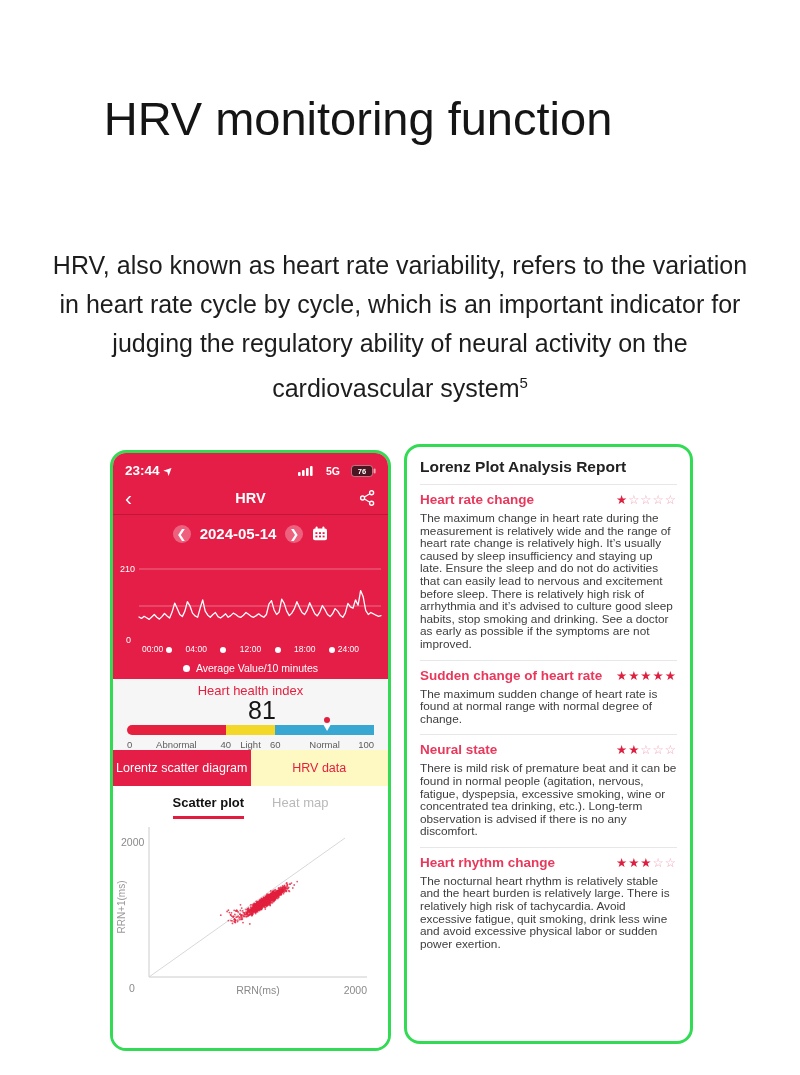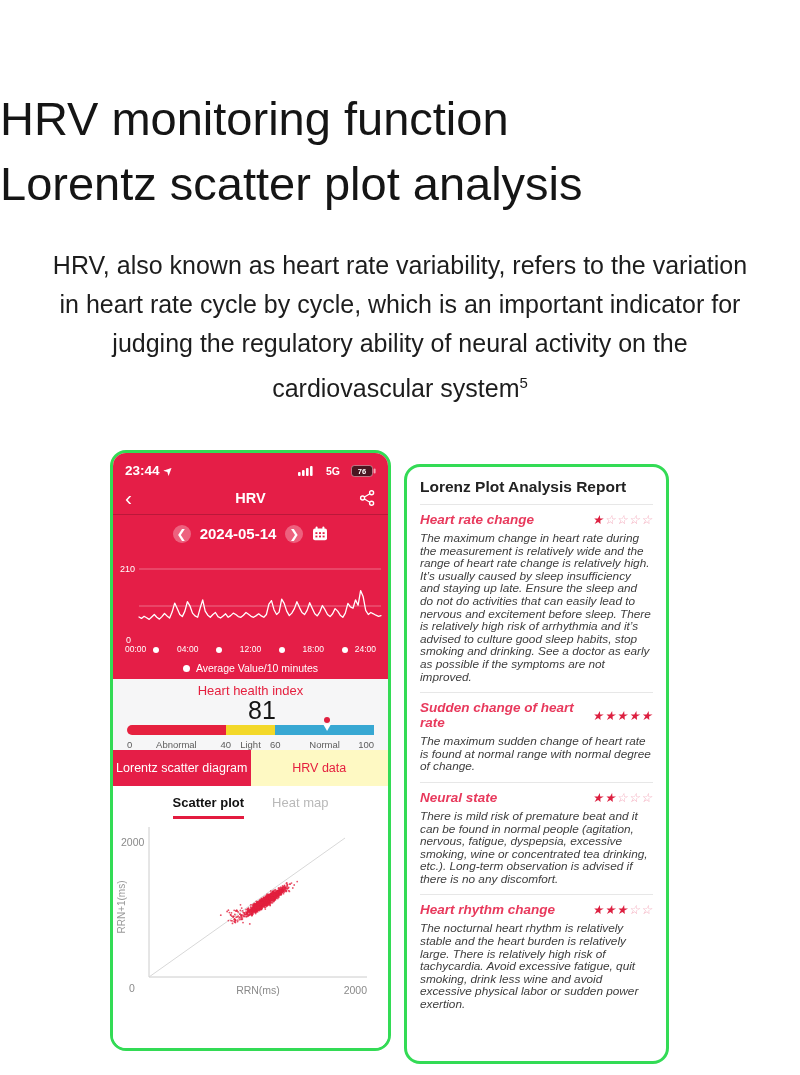--- a/index.html
+++ b/index.html
@@ -1,30 +1,30 @@
 <!DOCTYPE html>
 <html><head>
 <meta charset="utf-8">
 <style>
   html,body{margin:0;padding:0;}
   body{width:800px;height:1075px;position:relative;background:#ffffff;
        font-family:"Liberation Sans", sans-serif;overflow:hidden;}
 
   
-  .headline{position:absolute;top:86px;left:0;width:716px;text-align:left;
+  .headline{position:absolute;top:86px;left:0;width:716px;text-align:center;
             color:#151515;font-size:47px;line-height:65px;font-weight:400;letter-spacing:0;}
   .intro{position:absolute;top:246px;left:40px;width:720px;text-align:center;
          color:#1d1d1d;font-size:25px;line-height:39px;}
   .intro sup{font-size:15px;}
 
   
   .phone-panel{position:absolute;left:110px;top:450px;width:281px;height:601px;
     border:3px solid #33db55;border-radius:16px;background:#fff;box-sizing:border-box;
     overflow:hidden;display:flex;flex-direction:column;}
-  .report-panel{position:absolute;left:404px;top:464px;width:265px;height:600px;
+  .report-panel{position:absolute;left:404px;top:444px;width:289px;height:600px;
     border:3px solid #33db55;border-radius:16px;background:#fff;box-sizing:border-box;
     padding:8px 13px 6px;overflow:hidden;}
 
   
   .red{background:#e51e47;color:#fff;}
   .status-bar{display:flex;justify-content:space-between;align-items:center;
               padding:7px 12px 0;height:21px;}
   .sb-left{display:flex;align-items:center;gap:4px;font-size:13.5px;font-weight:700;}
   .loc-arrow{display:inline-block;font-size:10px;transform:rotate(-45deg);}
   .sb-right{display:flex;align-items:center;gap:11px;font-size:10.5px;font-weight:700;}
@@ -34,21 +34,21 @@
   .nav-back{font-size:21px;line-height:21px;font-weight:400;cursor:default;}
   .nav-title{position:absolute;left:0;right:0;text-align:center;font-size:14.5px;font-weight:700;}
   .nav-share{position:relative;z-index:1;}
 
   .date-row{display:flex;justify-content:center;align-items:center;gap:9px;height:37px;}
   .chev-btn{width:18px;height:18px;border-radius:50%;background:rgba(255,255,255,0.30);
             display:flex;align-items:center;justify-content:center;font-size:12px;color:#fff;}
   .date-text{font-size:15px;font-weight:700;}
 
   .line-chart-svg{display:block;}
-  .xaxis-row{position:relative;height:13px;margin:0 12px;font-size:8.5px;color:#fff;}
+  .xaxis-row{position:relative;height:13px;margin:0 29px;font-size:8.5px;color:#fff;}
   .xaxis-row .xl{position:absolute;top:0;transform:translateX(-50%);white-space:nowrap;}
   .xaxis-row .xl.first{transform:none;}
   .xaxis-row .xl.last{transform:translateX(-100%);}
   .xaxis-row .xdot{position:absolute;top:3px;width:6px;height:6px;border-radius:50%;
                    background:#fff;transform:translateX(-50%);}
   .legend-row{display:flex;align-items:center;justify-content:center;gap:6px;
               height:22px;font-size:10.5px;color:#fff;}
   .legend-dot{width:7px;height:7px;border-radius:50%;background:#fff;}
 
   
@@ -79,35 +79,34 @@
   .white-area{flex:1;background:#fff;display:flex;flex-direction:column;}
   .sub-tabs{display:flex;justify-content:center;gap:28px;margin-top:9px;font-size:13px;height:24px;}
   .sub-tab{padding-bottom:3px;}
   .sub-tab.active{color:#111;font-weight:700;border-bottom:3px solid #e31b3f;}
   .sub-tab.inactive{color:#b9b9b9;}
   .phone-footer{margin-top:auto;padding:0 4px 9px 9px;font-size:14px;font-weight:700;color:#3a3a3a;}
 
   
   .report-title{font-size:15.5px;font-weight:700;color:#222;padding:3px 0 8px;
                 border-bottom:1px solid #e7e7e7;}
-  .rep-section{padding:7px 0 9px;border-bottom:1px solid #e7e7e7;font-style:italic;}
+  .rep-section{padding:7px 0 9px;border-bottom:1px solid #e7e7e7;}
   .rep-section.last{border-bottom:none;}
   .sec-head{display:flex;justify-content:space-between;align-items:center;}
   .sec-title{color:#e8395c;font-size:13.5px;font-weight:700;}
   .stars{font-size:12.5px;letter-spacing:1px;white-space:nowrap;}
   .star-f{color:#dd2040;}
   .star-e{color:#f2a2b5;}
   .sec-body{margin:5px 0 0;font-size:11.8px;line-height:12.6px;color:#3d3d3d;}
 </style>
 </head>
 <body>
 
 <div class="headline">
   <div>HRV monitoring function</div>
-  <div>Lorentz scatter plot analysis</div>
 </div>
 <div class="intro"><span>HRV, also known as heart rate variability, refers to the variation in heart rate cycle by cycle, which is an important indicator for judging the regulatory ability of neural activity on the cardiovascular system</span><sup>5</sup></div>
 
 <div class="phone-panel">
 
   <div class="red status-bar">
     <div class="sb-left">
       <span>23:44</span>
       <span class="loc-arrow">➤</span>
     </div>

